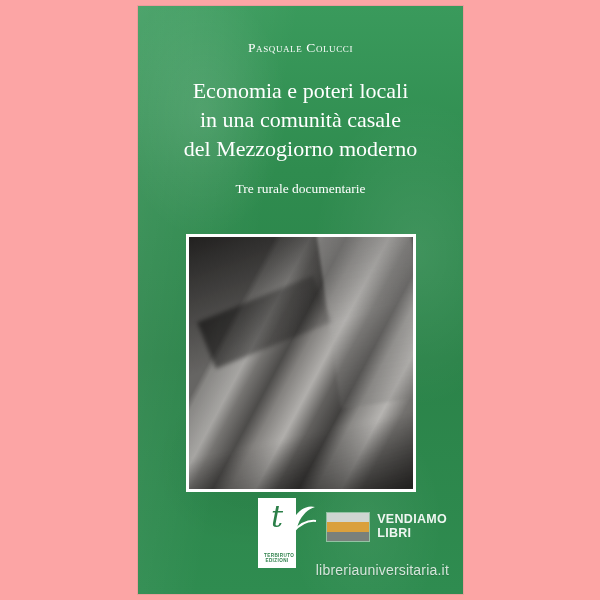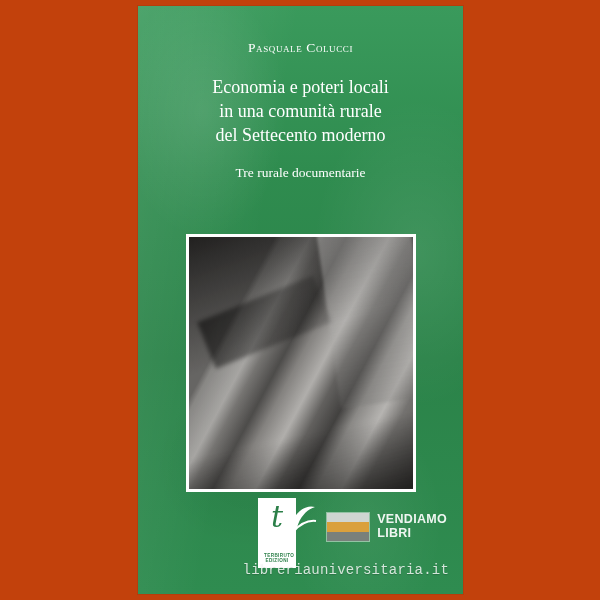--- a/index.html
+++ b/index.html
@@ -10,21 +10,21 @@
   body {
     width: 600px;
     height: 600px;
     font-family: "Liberation Serif", serif;
     overflow: hidden;
   }
   .page {
     position: relative;
     width: 600px;
     height: 600px;
-    background: #c2410c;
+    background: #fca5a5;
   }
   
   .cover {
     position: absolute;
     left: 138px;
     top: 6px;
     width: 325px;
     height: 588px;
     background: #2e8b4e;
     background:
@@ -58,21 +58,21 @@
     color: #ffffff;
     font-variant: small-caps;
     font-size: 13.5px;
     letter-spacing: 0.6px;
     text-align: center;
   }
 
   .title {
     margin-top: 20px;
     color: #ffffff;
-    font-size: 18px;
+    font-size: 22px;
     line-height: 1.32;
     text-align: center;
     padding: 0 18px;
     font-weight: 400;
   }
   .title .line { display: block; white-space: nowrap; }
 
   .subtitle {
     margin-top: 17px;
     color: #ffffff;
@@ -220,40 +220,40 @@
     font-weight: bold;
     font-size: 12.5px;
     line-height: 1.12;
     letter-spacing: 0.3px;
   }
   .vl-url {
     position: absolute;
     right: 14px;
     bottom: 16px;
     color: rgba(255,255,255,0.80);
-    font-family: Liberation Mono, monospace;
+    font-family: Liberation Sans, sans-serif;
     font-size: 14px;
     letter-spacing: 0.2px;
     text-shadow: 0 1px 1px rgba(0,0,0,0.18);
   }
 </style>
 </head>
 <body>
 
 <div class="page">
 
   <div class="cover">
     <div class="cover-inner">
 
       <div class="author">Pasquale Colucci</div>
 
       <div class="title">
         <span class="line">Economia e poteri locali</span>
-        <span class="line">in una comunità rurale</span>
-        <span class="line">del Settecento moderno</span>
+        <span class="line">in una comunità casale</span>
+        <span class="line">del Mezzogiorno moderno</span>
       </div>
 
       <div class="subtitle">
         <span class="line">Tre rurale documentarie</span>
       </div>
     </div>
 
     <div class="photo">
       <div class="photo-img">
         <div class="photo-wall"></div>

